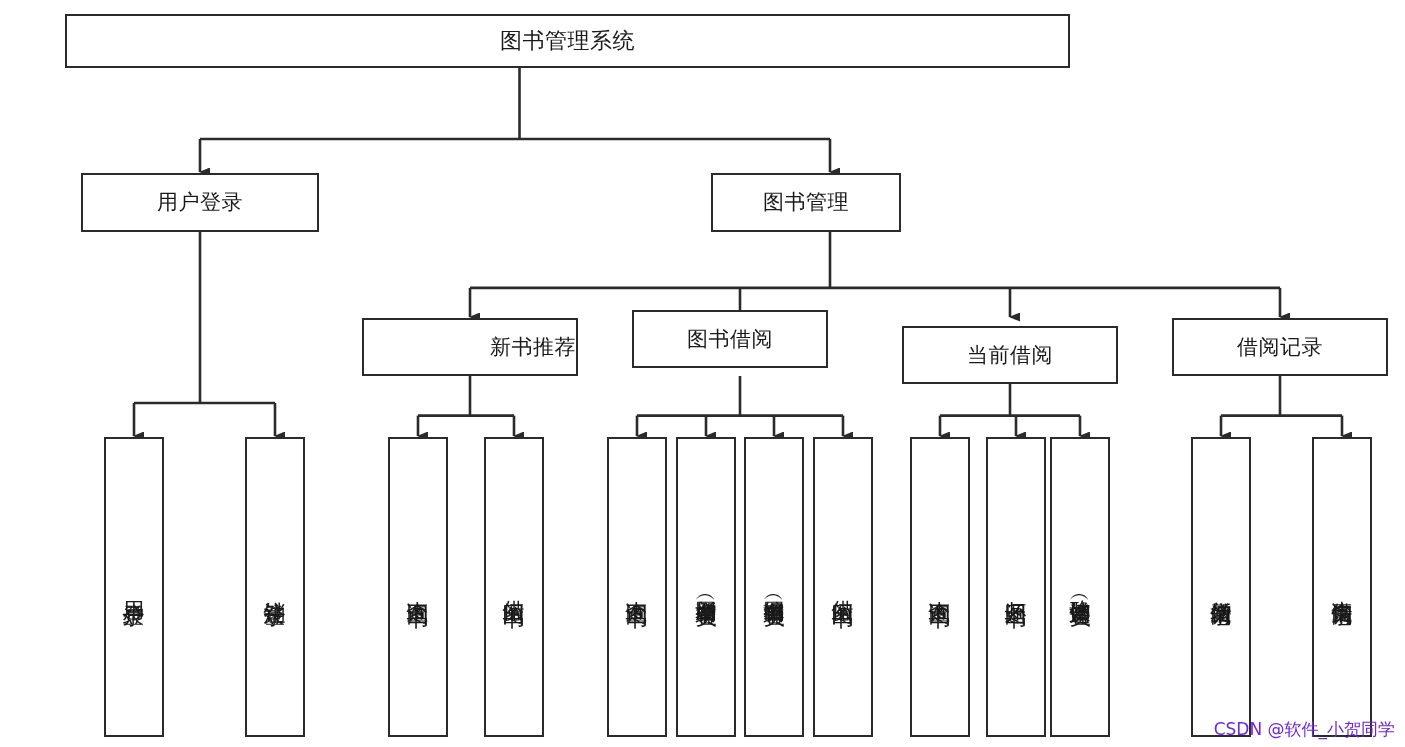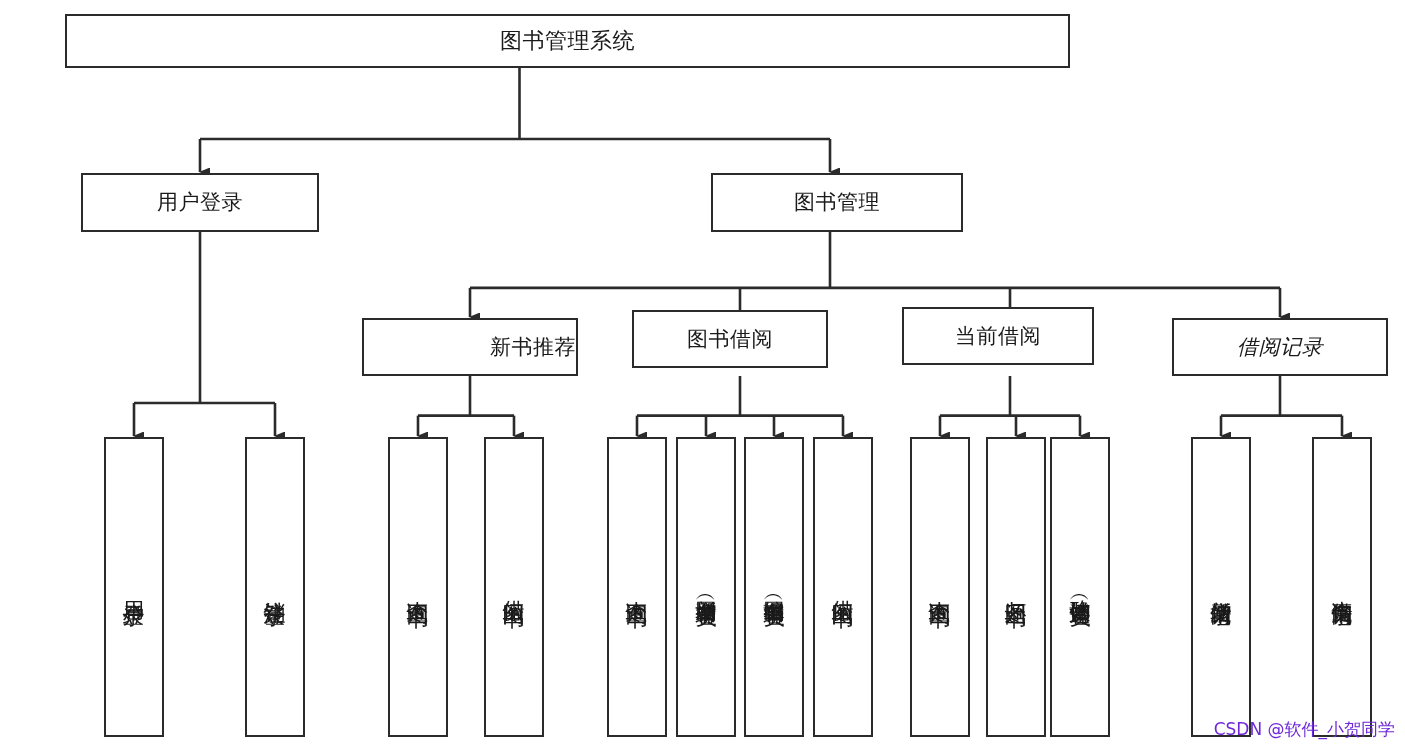--- a/index.html
+++ b/index.html
@@ -129,34 +129,34 @@
       </g>
   </svg>
 
   <div class="node horiz root" style="left: 17px; top: 14px; width: 1005px; height: 54px; margin-left: 48px;">
     <span class="label">图书管理系统</span>
   </div>
 
   <div class="node horiz" style="left: 81px; top: 173px; width: 238px; height: 59px;">
     <span class="label">用户登录</span>
   </div>
-  <div class="node horiz" style="left: 711px; top: 173px; width: 252px; height: 59px;">
+  <div class="node horiz" style="left: 711px; top: 173px; width: 190px; height: 59px;">
     <span class="label">图书管理</span>
   </div>
 
   <div class="node horiz" style="left: 362px; top: 318px; width: 216px; height: 58px; justify-content: flex-end;">
     <span class="label">新书推荐</span>
   </div>
   <div class="node horiz" style="left: 632px; top: 310px; width: 196px; height: 58px;">
     <span class="label">图书借阅</span>
   </div>
-  <div class="node horiz" style="left: 902px; top: 307px; width: 192px; height: 58px;">
+  <div class="node horiz" style="left: 902px; top: 326px; width: 216px; height: 58px;">
     <span class="label">当前借阅</span>
   </div>
-  <div class="node horiz" style="left: 1172px; top: 318px; width: 216px; height: 58px; font-style: italic;">
+  <div class="node horiz" style="left: 1172px; top: 318px; width: 216px; height: 58px;">
     <span class="label">借阅记录</span>
   </div>
 
   <div class="node vert" style="left: 104px; top: 437px; width: 60px; height: 300px;">
     <span class="label">用户登录</span>
   </div>
   <div class="node vert" style="left: 245px; top: 437px; width: 60px; height: 300px;">
     <span class="label">注销登录</span>
   </div>
 

